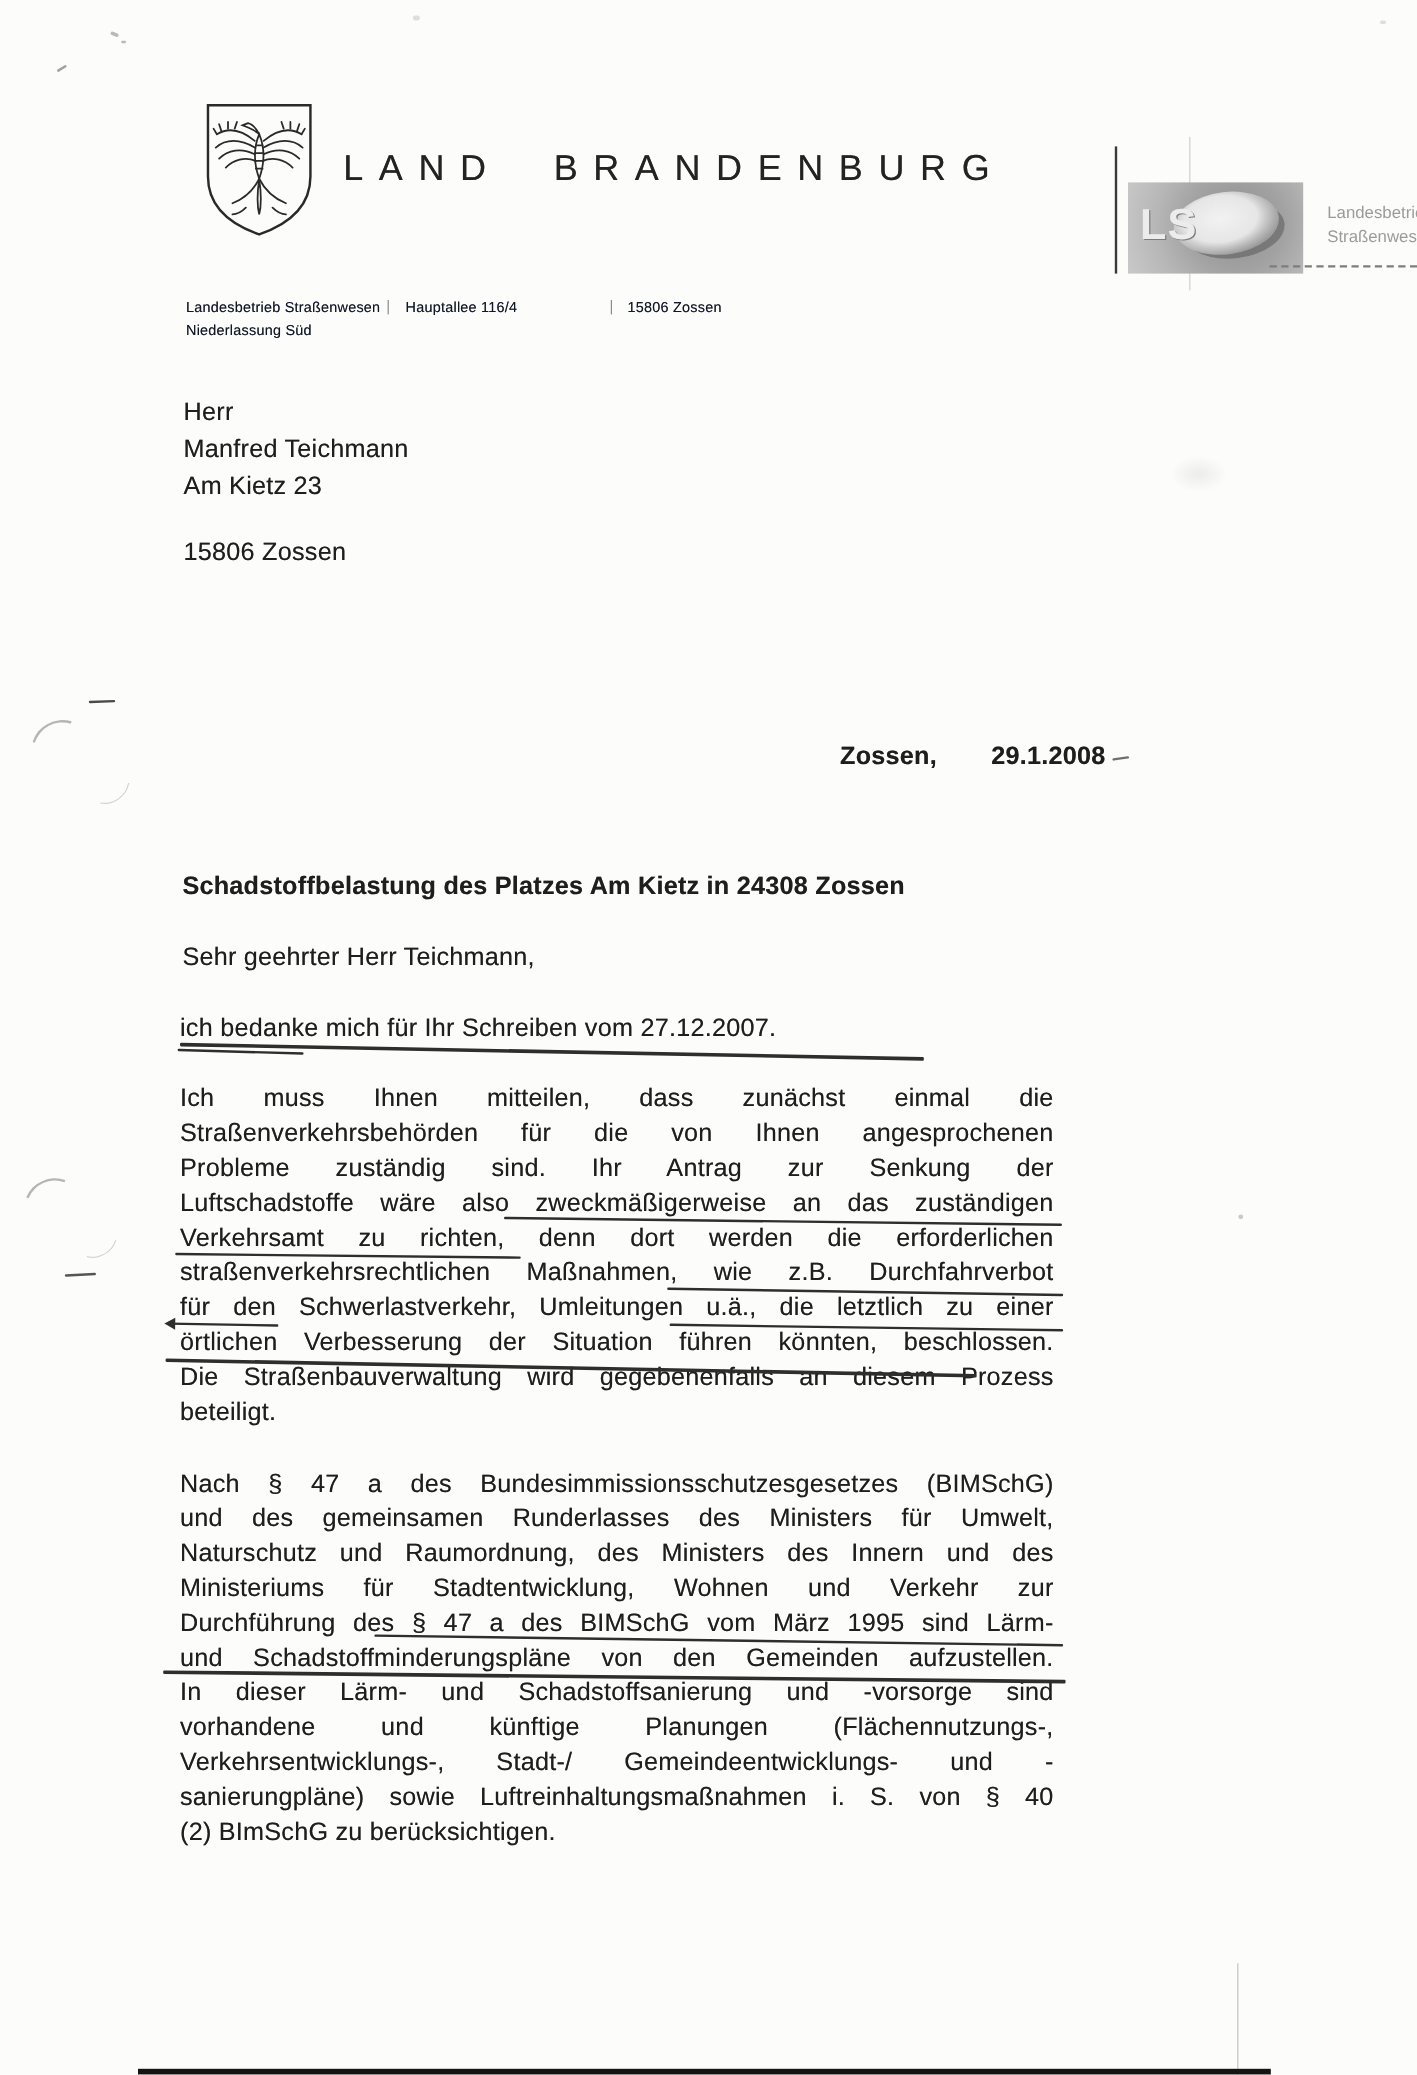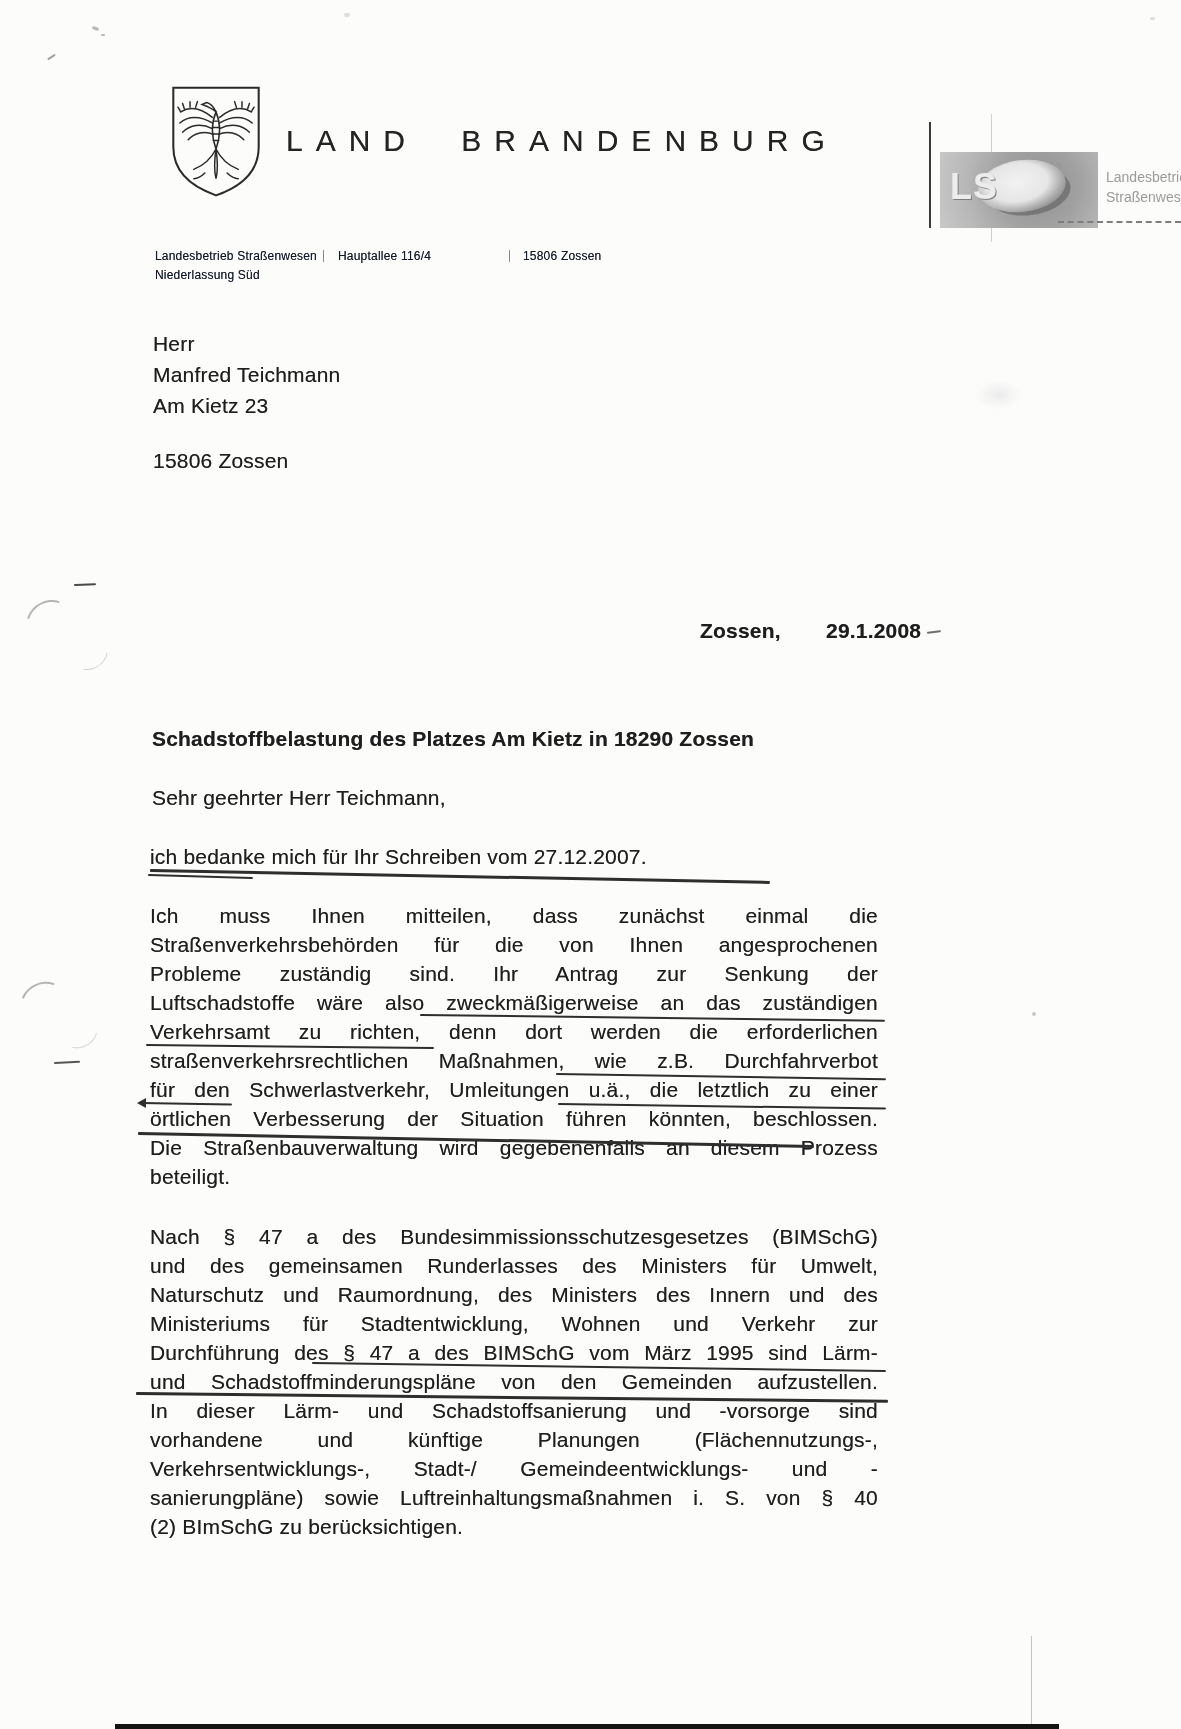--- a/index.html
+++ b/index.html
@@ -22,21 +22,21 @@
   .brand{
     left:286px;top:124px;
     font-size:30px;font-weight:400;color:#232323;
     letter-spacing:13px;word-spacing:22px;white-space:nowrap;
   }
   .crest{left:168px;top:84px;width:96px;height:116px;}
   .vline1{left:929px;top:122px;width:2px;height:106px;background:#3a3a3a;}
   .vline-faint{left:991px;top:114px;width:1px;height:128px;background:#cfcfcf;}
   .vline-bottom{left:1031px;top:1636px;width:1px;height:93px;background:#c4c4c4;}
   .ls-box{
-    left:940px;top:152px;width:158px;height:76px;
+    left:940px;top:152px;width:146px;height:76px;
     background:radial-gradient(circle at 62% 45%, #8e8e8e 0%, #a2a2a2 40%, #b7b7b7 68%, #c9c9c9 100%);
     overflow:hidden;
   }
   .ls-swoosh{
     position:absolute;left:38px;top:8px;width:88px;height:52px;
     background:radial-gradient(ellipse at 45% 42%, #f2f2f2 0%, #e6e6e6 45%, rgba(230,230,230,0) 72%);
     border-radius:50%;
     transform:rotate(-7deg);
     box-shadow:6px 6px 0 -2px rgba(90,90,90,.55);
   }
@@ -137,21 +137,21 @@
 
   <div class="abs addr scan-text" style="left:153px;top:320px;">Herr</div>
   <div class="abs addr scan-text" style="left:153px;top:351px;text-align:right;">Manfred Teichmann</div>
   <div class="abs addr scan-text" style="left:153px;top:382px;">Am Kietz 23</div>
   <div class="abs addr scan-text" style="left:153px;top:437px;">15806 Zossen</div>
 
   <div class="abs dateline scan-text" style="left:700px;top:619px;">Zossen,</div>
   <div class="abs dateline scan-text" style="left:826px;top:619px;">29.1.2008</div>
   <div class="pen" style="left:927px;top:632px;width:14px;height:2px;transform:rotate(-8deg);background:#6f6f6f;"></div>
 
-  <div class="abs subject scan-text">Schadstoffbelastung des Platzes Am Kietz in 18290 Zossen</div>
+  <div class="abs subject scan-text">Schadstoffbelastung des Platzes Am Kietz in 24308 Zossen</div>
   <div class="abs greeting scan-text">Sehr geehrter Herr Teichmann,</div>
   <div class="abs intro scan-text">ich bedanke mich für Ihr Schreiben vom 27.12.2007.</div>
   <div class="pen thick" style="left:150px;top:869px;width:620px;transform:rotate(1.1deg);"></div>
   <div class="pen" style="left:148px;top:874px;width:105px;transform:rotate(1.6deg);"></div>
 
   <div class="abs para" style="top:901px;">
     <div class="jline">Ich muss Ihnen mitteilen, dass zunächst einmal die</div>
     <div class="jline">Straßenverkehrsbehörden für die von Ihnen angesprochenen</div>
     <div class="jline">Probleme zuständig sind. Ihr Antrag zur Senkung der</div>
     <div class="jline">Luftschadstoffe wäre also zweckmäßigerweise an das zuständigen</div>

